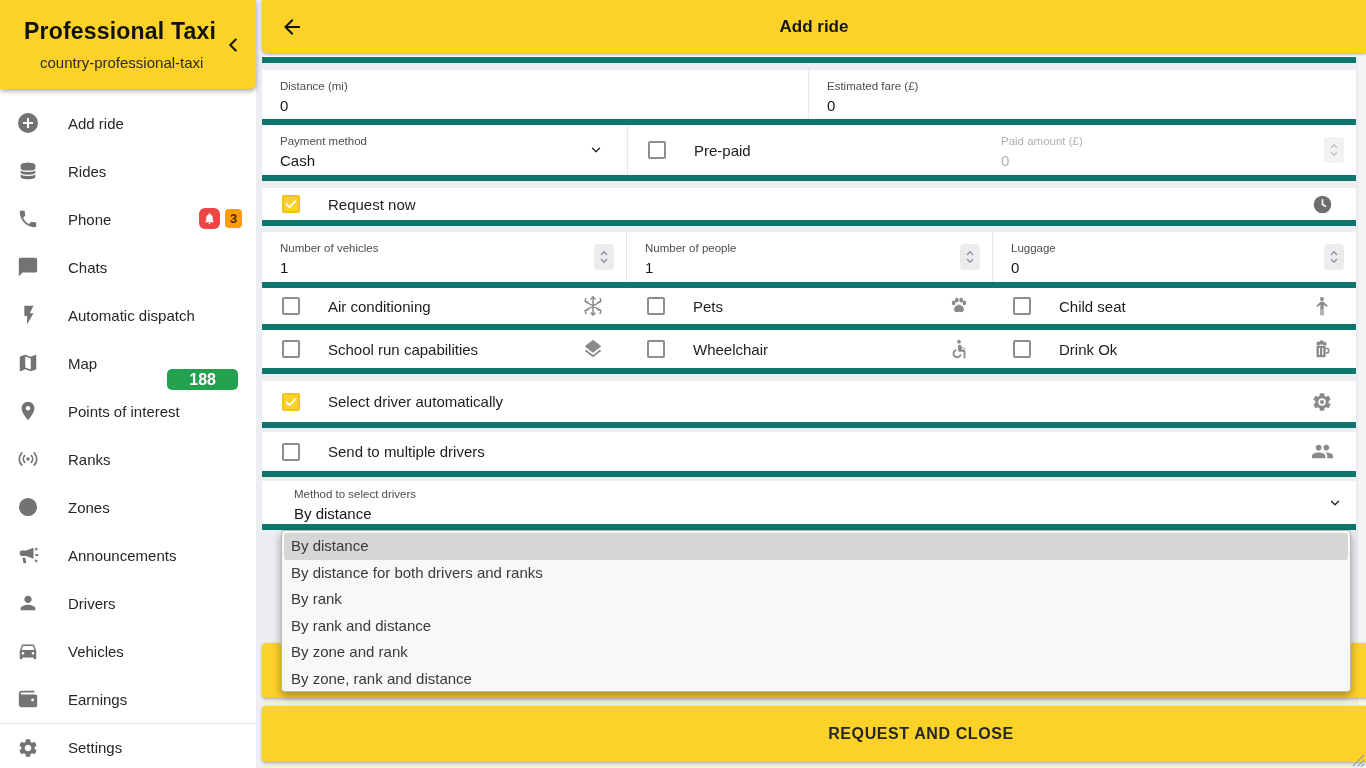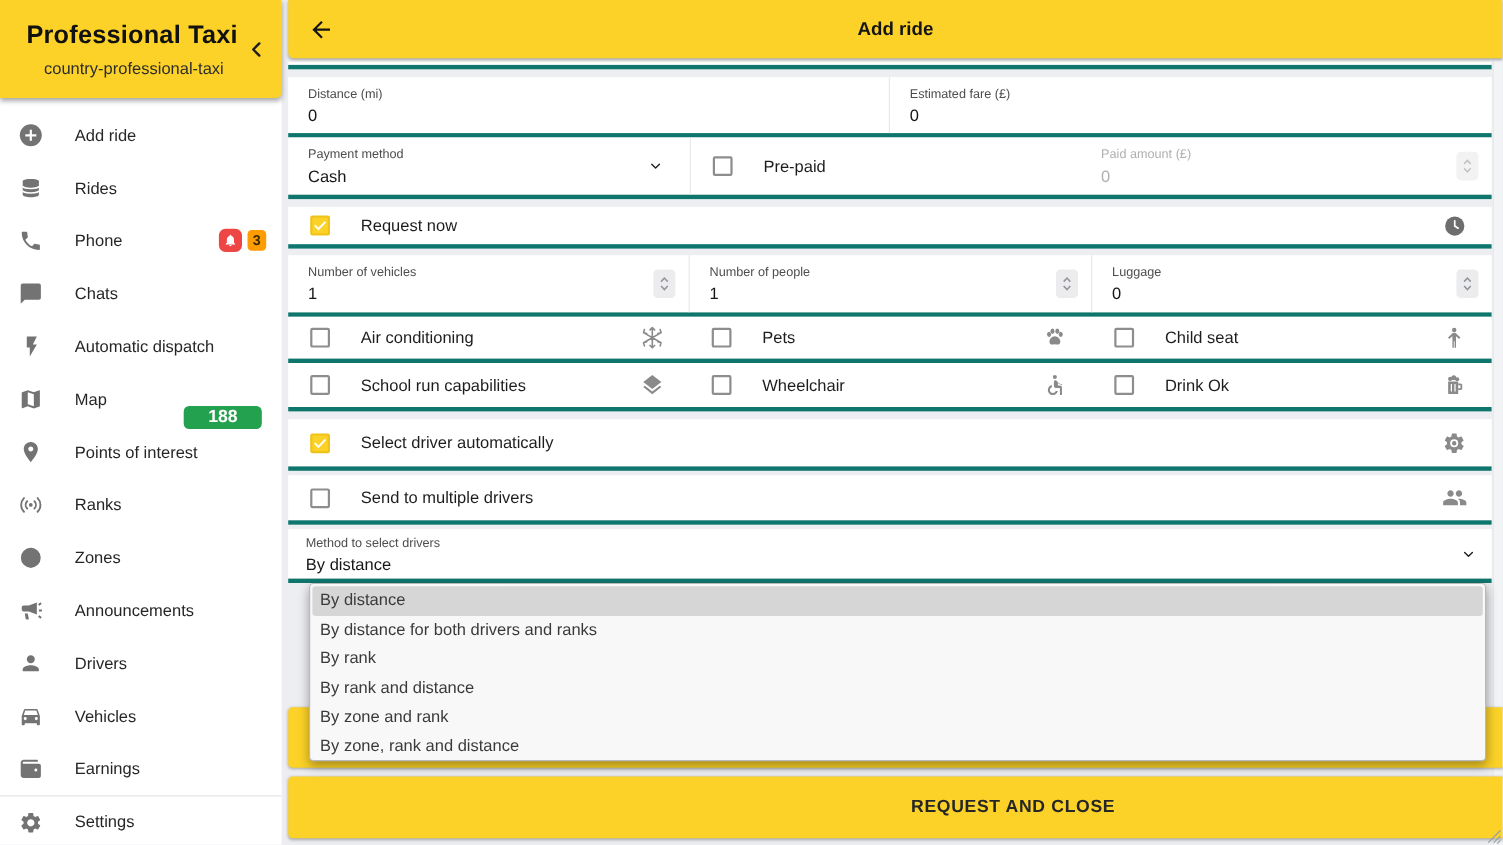--- a/index.html
+++ b/index.html
@@ -26,21 +26,21 @@
   .badge-green { position:absolute; right:18px; top:14px; height:21px; background:#23a14f; border-radius:5px;
                  display:flex; align-items:center; justify-content:center; font-size:16px; font-weight:700; color:#fff; padding:0 22px;margin-top:16px; }
 
   
   .appbar { position:absolute; left:262px; top:0; width:1104px; height:53px; background:#fcd228;
             border-radius:0 0 0 5px; box-shadow:0 1px 3px rgba(0,0,0,.3); z-index:5; display:flex; align-items:center; }
   .back-btn { width:60px; height:53px; display:flex; align-items:center; justify-content:center; cursor:pointer; flex:0 0 60px; }
   .appbar-title { flex:1; text-align:center; font-size:17px; font-weight:600; color:#151515; }
 
   
-  .panel { position:absolute; left:262px; width:1094px; background:#fff; border-bottom:4px solid #0f766e; display:flex; }
+  .panel { position:absolute; left:262px; width:1094px; background:#fff; border-bottom:6px solid #0f766e; display:flex; }
   .stub { top:56px; height:7px; }
   .row1 { top:70px; height:55px; }
   .row2 { top:125px; height:56px; }
   .row3 { top:188px; height:38px; align-items:center; }
   .row4 { top:232px; height:56px;justify-content:space-between; }
   .row5 { top:288px; height:42px; }
   .row6 { top:330px; height:44px; }
   .row7 { top:381px; height:47px; align-items:center; }
   .row8 { top:432px; height:45px; align-items:center; }
   .row9 { top:481px; height:49px; }
@@ -446,21 +446,21 @@
     <span class="cb-label">Send to multiple drivers</span>
     <span class="suffix-icon">
         <svg width="23" height="23" viewBox="0 0 24 24">
           <path d="M16 11c1.66 0 2.99-1.34 2.99-3S17.66 5 16 5c-1.66 0-3 1.34-3 3s1.34 3 3 3zm-8 0c1.66 0 2.99-1.34 2.99-3S9.66 5 8 5C6.34 5 5 6.34 5 8s1.34 3 3 3zm0 2c-2.33 0-7 1.17-7 3.5V19h14v-2.5c0-2.33-4.67-3.5-7-3.5zm8 0c-.29 0-.62.02-.97.05 1.16.84 1.97 1.97 1.97 3.45V19h6v-2.5c0-2.33-4.67-3.5-7-3.5z"></path>
         </svg>
       </span>
   </div>
 </div>
 
 <div class="panel row9">
-  <div class="cell" style="flex:1; padding-top:7px; padding-left:16px;">
+  <div class="cell" style="flex:1; padding-top:7px; padding-left:16px;margin-left:16px;">
     <div class="f-label">Method to select drivers</div>
     <div class="f-value">By distance</div>
     <span class="chev-down" style="right:14px;"><svg width="14" height="14" viewBox="0 0 24 24" fill="none" stroke="#222" stroke-width="2.2" stroke-linecap="round" stroke-linejoin="round">
           <path d="M6 9l6 6 6-6"></path>
         </svg></span>
   </div>
 </div>
 
 <div class="btn-yellow btn-hidden"></div>
 

